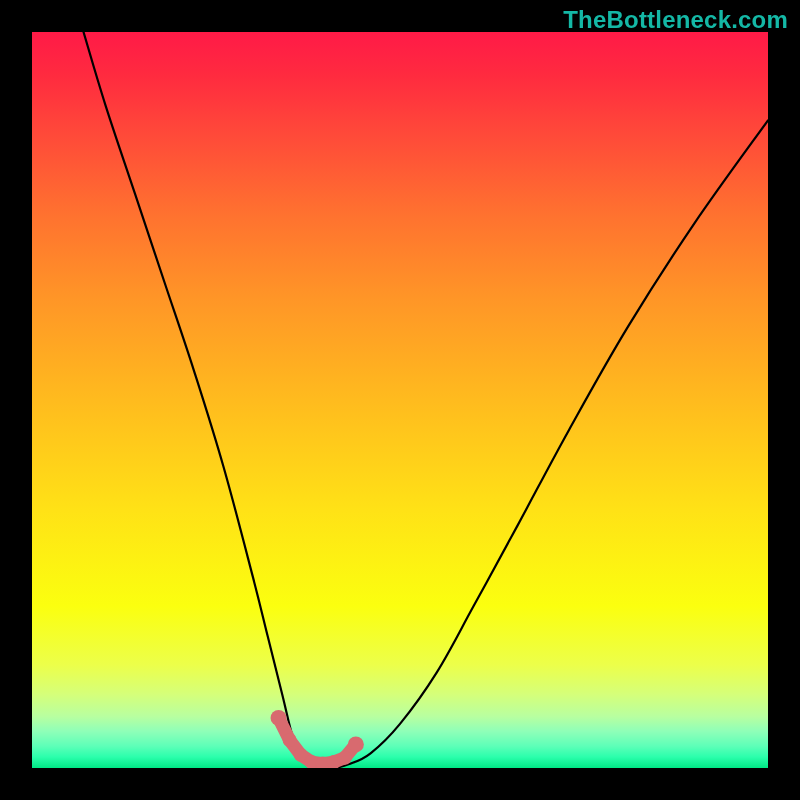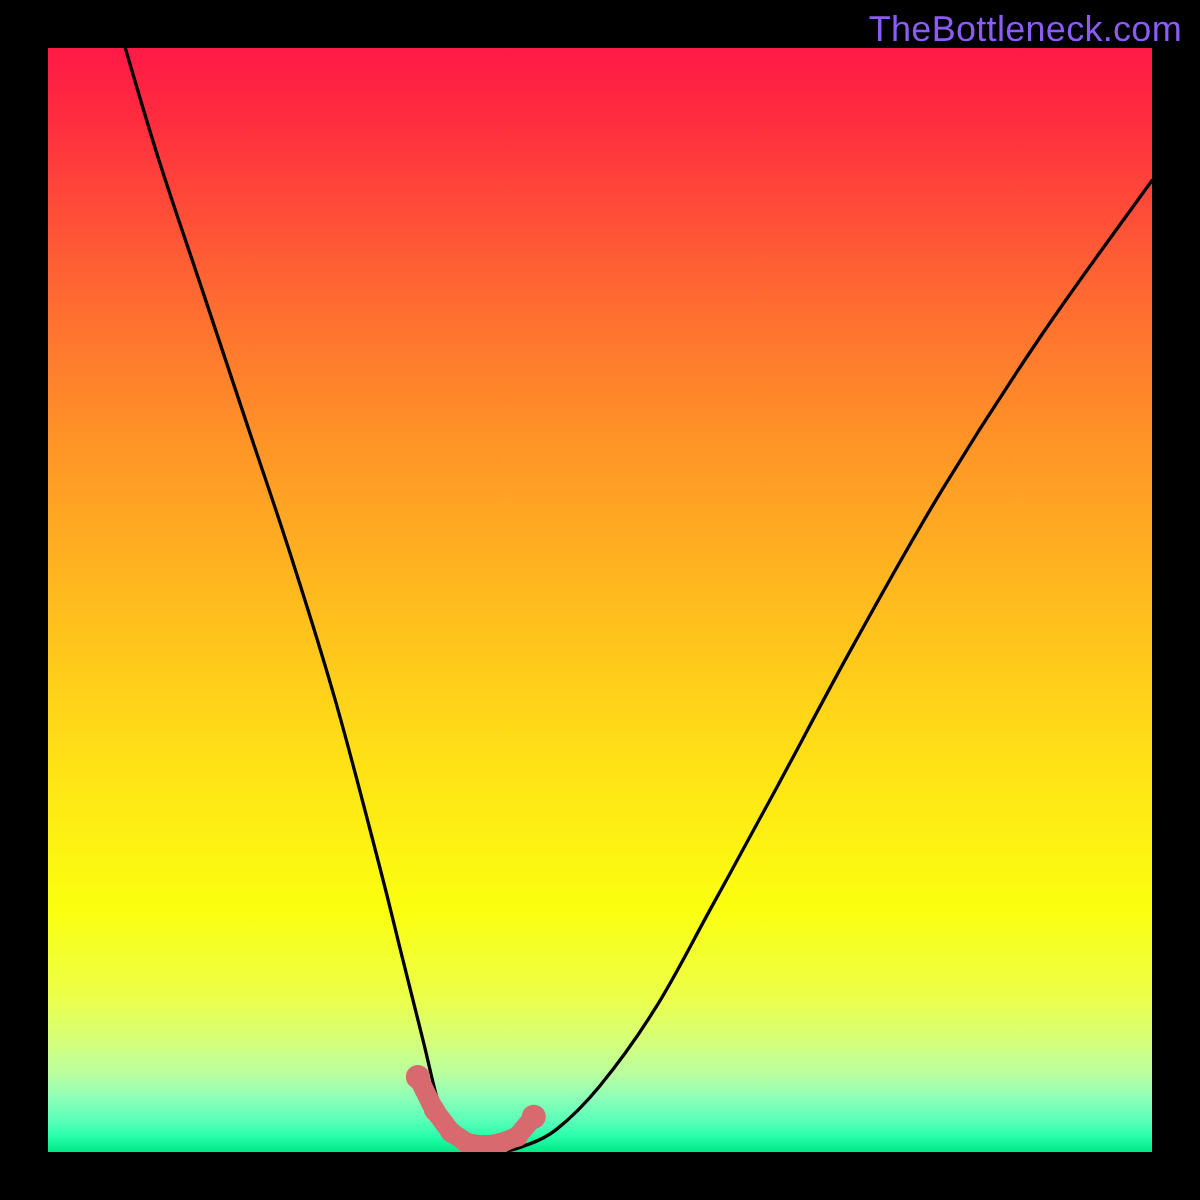--- a/index.html
+++ b/index.html
@@ -41,22 +41,22 @@
       #5effb8 97%,
       #2bffac 98.5%,
       #00e885 100%);
     overflow: hidden;
   }
   .watermark {
     position: absolute;
     top: 6px;
     right: 12px;
     font-size: 24px;
-    font-weight: 400;
-    color: #8b5cf6;
+    font-weight: 700;
+    color: #14b8a6;
     letter-spacing: 0.2px;
     user-select: none;
   }
   svg.curve {
     position: absolute;
     left: 0;
     top: 0;
     width: 736px;
     height: 736px;
   }

